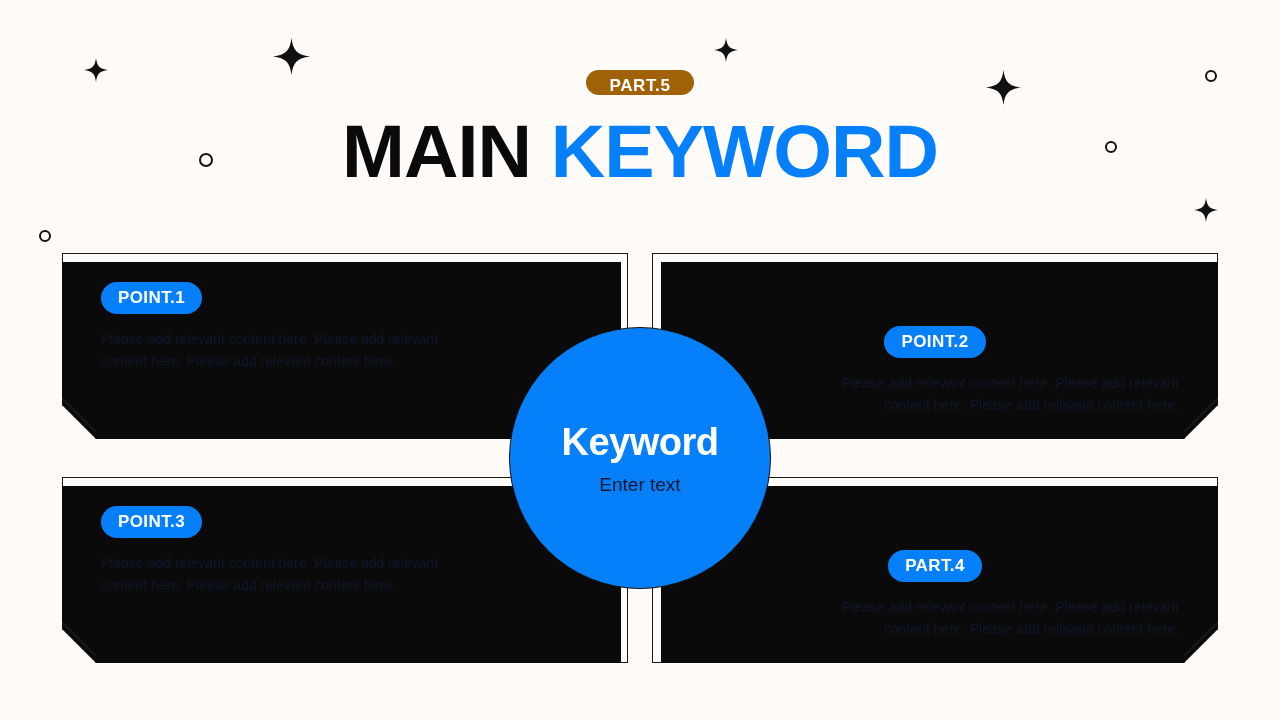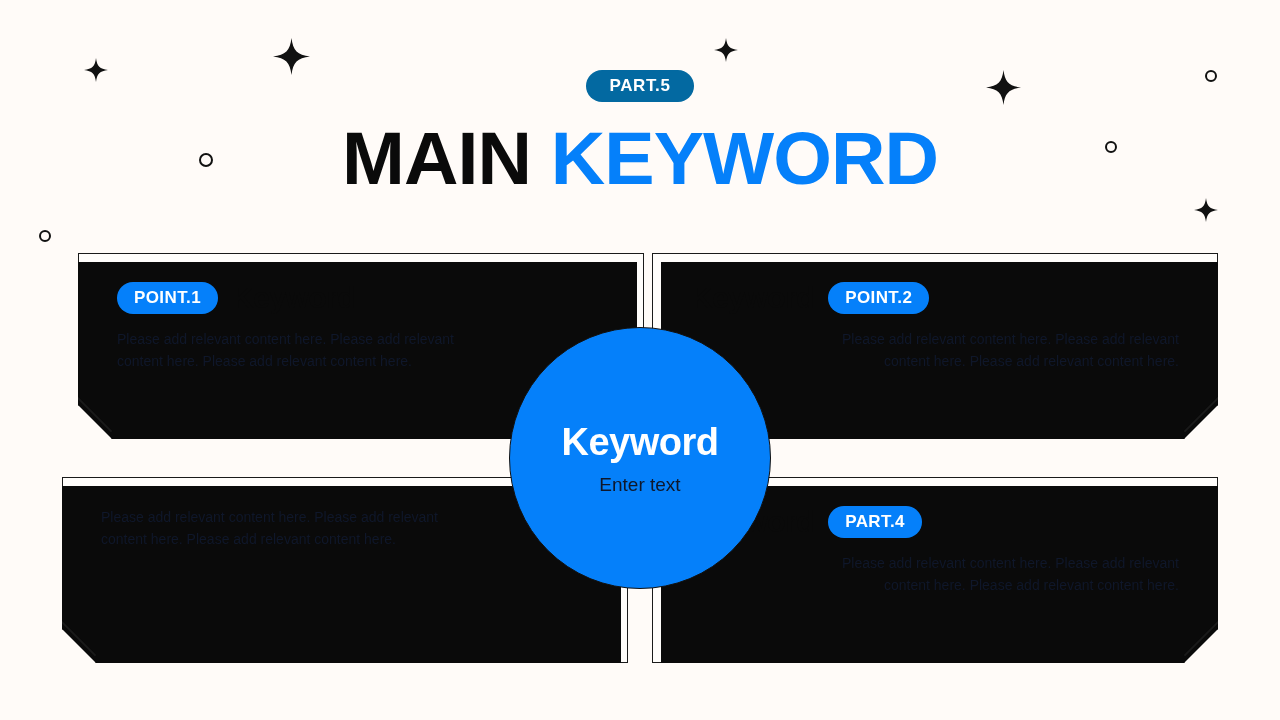--- a/index.html
+++ b/index.html
@@ -26,26 +26,26 @@
 
   
   .header {
     position:absolute; top:0; left:0; right:0;
     text-align:center;
     padding-top:70px;
   }
 
   .part-badge {
     display:inline-block;
-    background:#0369a1;
+    background:#a16207;
     color:#fff;
     font-size:17px;
     font-weight:bold;
     letter-spacing:0.6px;
-    padding:7px 24px 8px;
+    padding:7px 24px 1px;
     border-radius:20px;
     line-height:1;
   }
 
   .main-title {
     margin-top:20px;
     font-size:74px;
     font-weight:bold;
     letter-spacing:-1px;
     line-height:1;
@@ -67,21 +67,21 @@
     width:566px; height:186px;
     background:#FFFDFB;
     border:1.6px solid #1A1A1A;
   }
   .card-inner {
     position:absolute;
     inset:0;
     padding:28px 38px 0 38px;
   }
 
-  .c-tl { left:16px;   top:0;padding-left:16px; }
+  .c-tl { left:0;   top:0;padding-left:16px; }
   .c-tr { right:0;  top:0; }
   .c-bl { left:0;   bottom:0; }
   .c-br { right:0;  bottom:0; }
 
   
   .card-shadow {
     position:absolute;
     width:566px; height:186px;
     background:#0A0A0A;
     z-index:-1;
@@ -111,21 +111,21 @@
   }
   .c-tl .chamfer-line, .c-bl .chamfer-line { left:-10px;  transform:rotate(45deg); }
   .c-tr .chamfer-line, .c-br .chamfer-line { right:-10px; transform:rotate(-45deg); }
 
   .card-head {
     display:flex;
     align-items:center;
     gap:14px;
     margin-bottom:14px;
   }
-  .card.right .card-head { justify-content:flex-start; }
+  .card.right .card-head { justify-content:space-between;flex-direction:column; }
 
   .point-badge {
     background:#0580FA;
     color:#fff;
     font-size:17px;
     font-weight:bold;
     letter-spacing:0.4px;
     padding:7px 17px 8px;
     border-radius:18px;
     line-height:1;
@@ -243,20 +243,24 @@
         <span class="point-badge">POINT.2</span>
       </div>
       <div class="card-body">Please add relevant content here. Please add relevant content here. Please add relevant content here.</div>
     </div>
   </div>
 
   <div class="card left c-bl">
     <div class="card-shadow"></div>
     <div class="chamfer-line"></div>
     <div class="card-inner">
+      <div class="card-head">
+        <span class="point-badge">POINT.3</span>
+        <span class="card-title">Keyword</span>
+      </div>
       <div class="card-body">Please add relevant content here. Please add relevant content here. Please add relevant content here.</div>
     </div>
   </div>
 
   <div class="card right c-br">
     <div class="card-shadow"></div>
     <div class="chamfer-line"></div>
     <div class="card-inner">
       <div class="card-head">
         <span class="card-title">Keyword</span>

